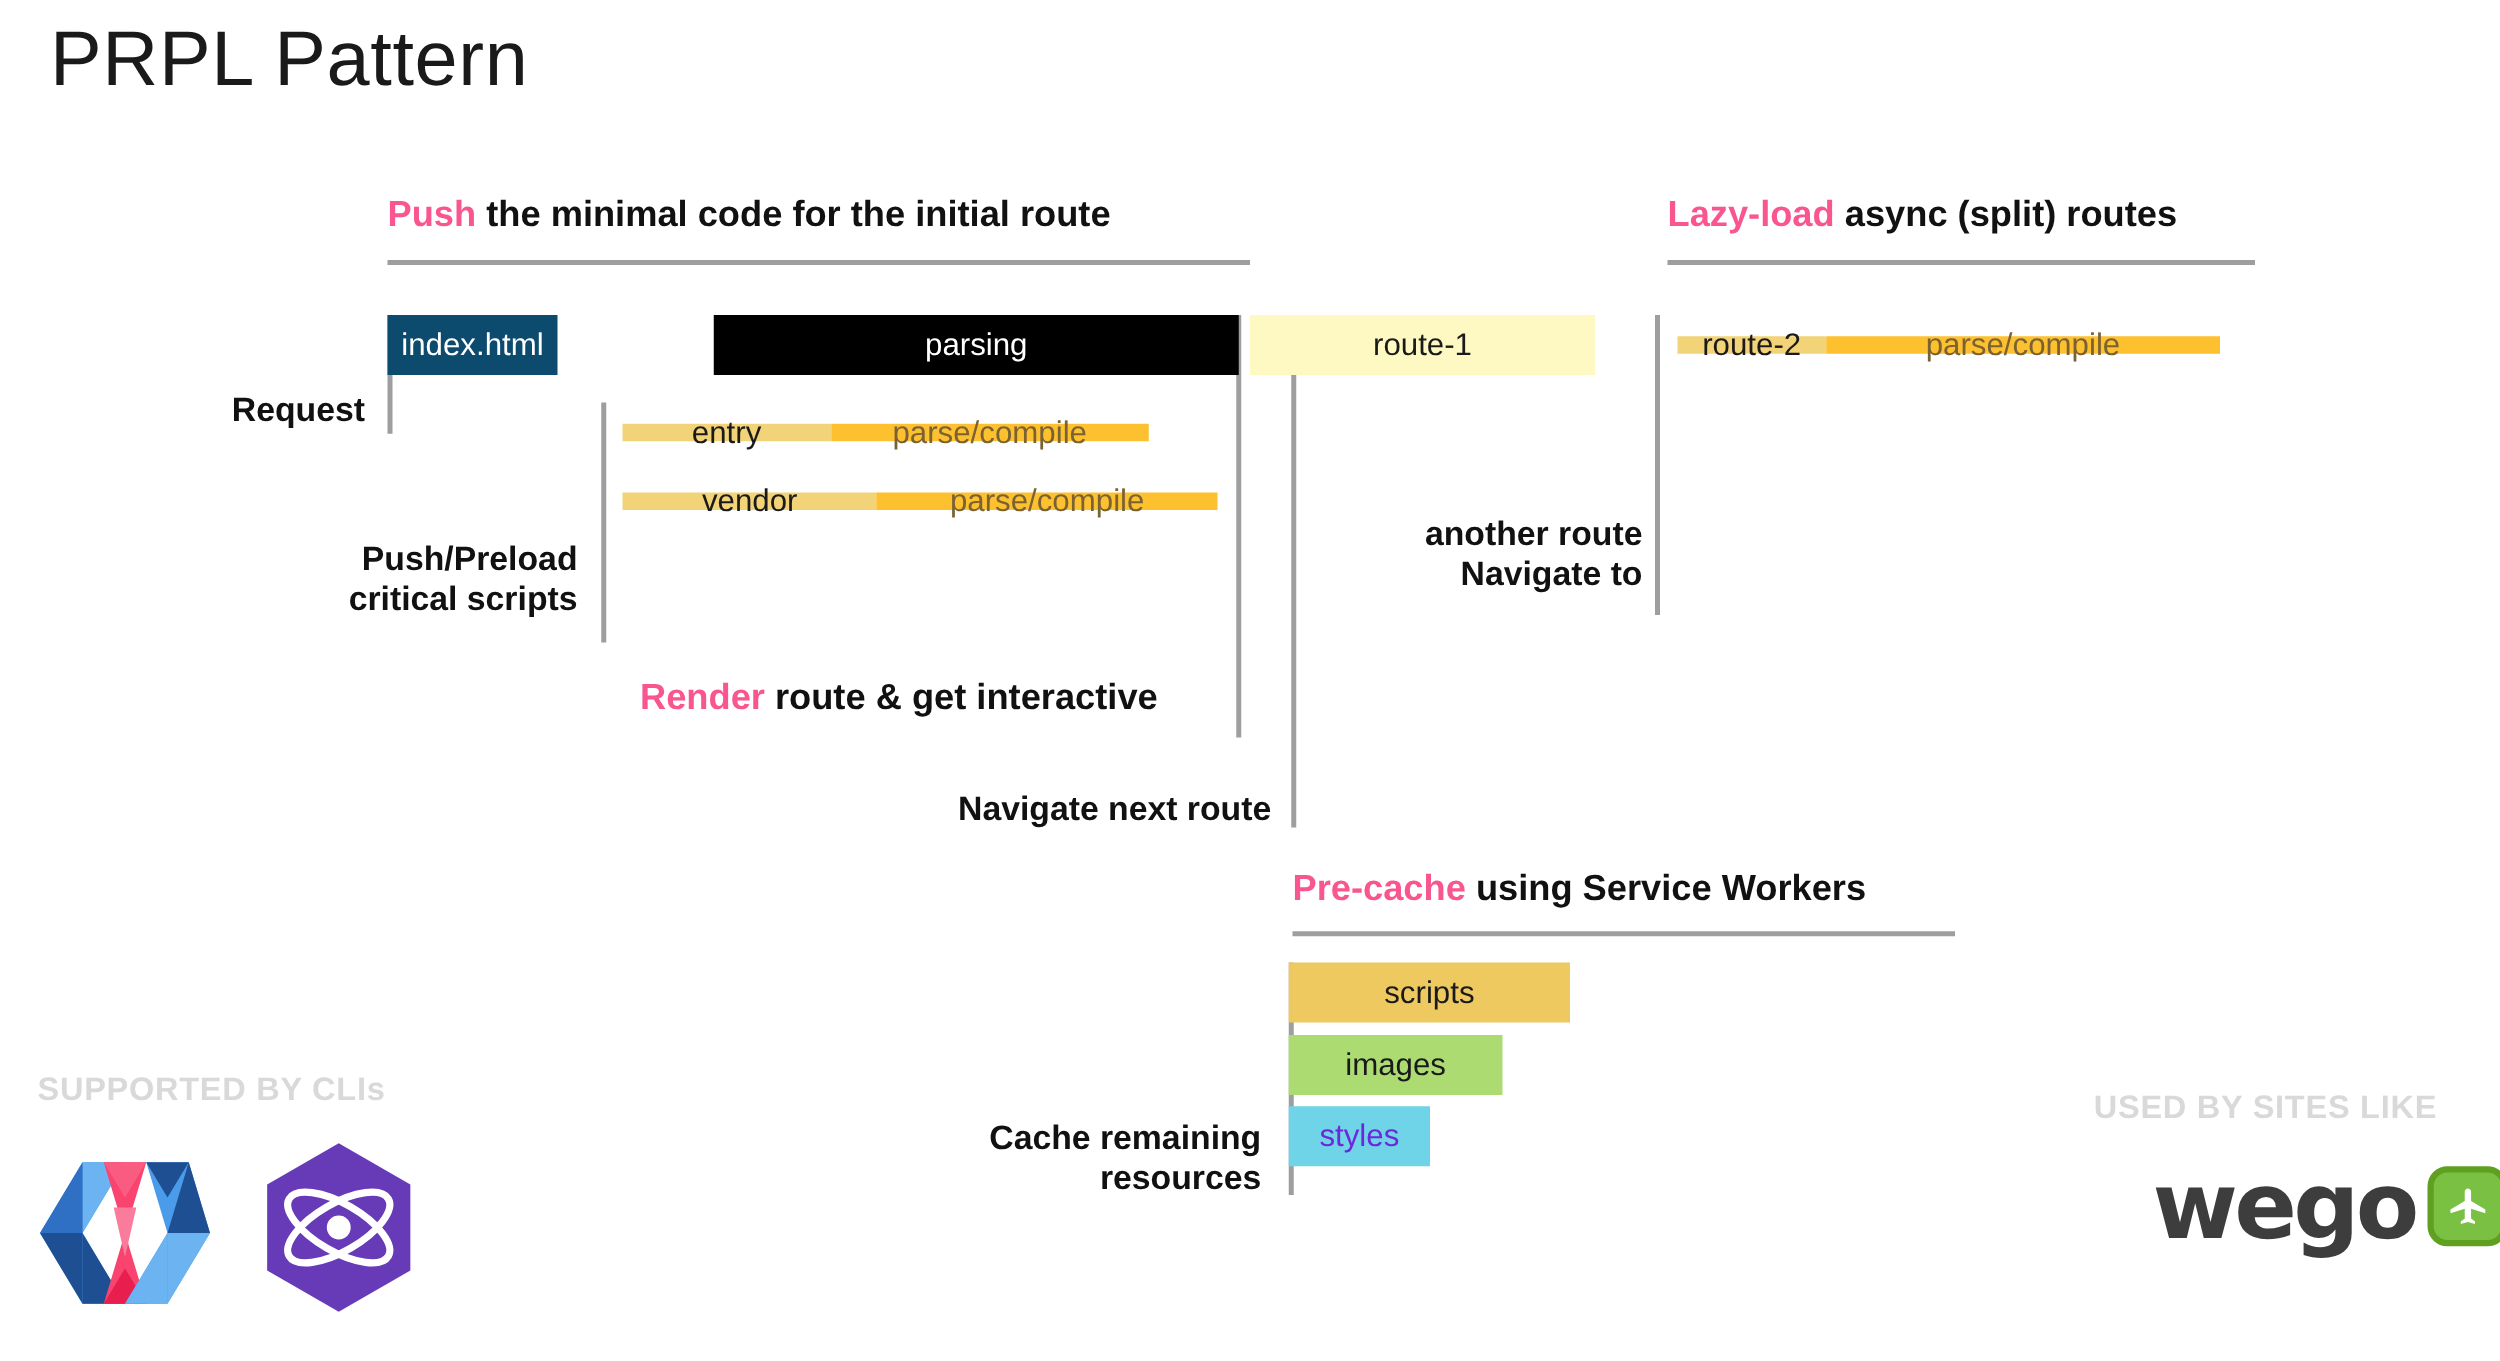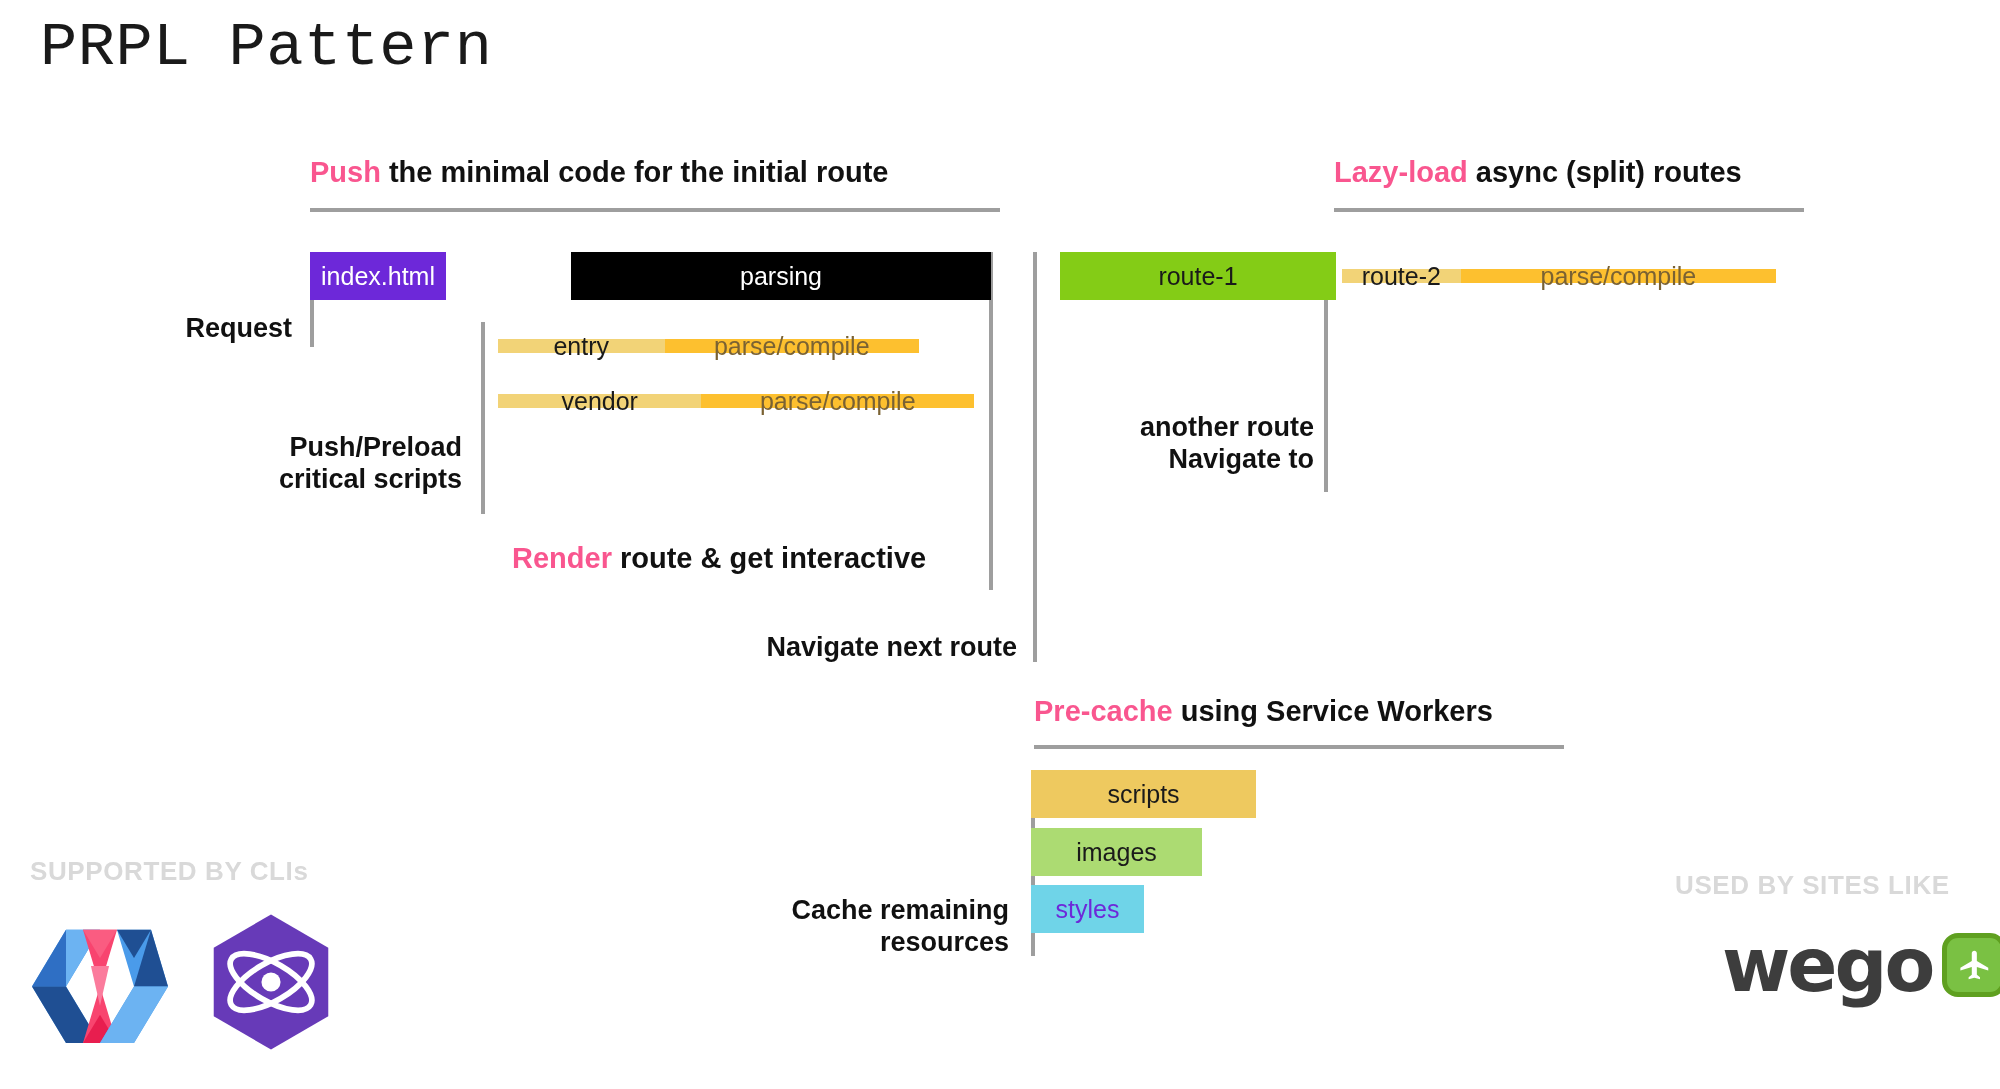--- a/index.html
+++ b/index.html
@@ -24,21 +24,21 @@
 
   
   .page-title {
     position: absolute;
     left: 40px;
     top: 12px;
     font-size: 62px;
     font-weight: 300;
     letter-spacing: 0.5px;
     color: #1a1a1a;
-    font-family: Liberation Mono, monospace;
+    font-family: Liberation Sans, sans-serif;
     font-stretch: condensed;
     white-space: nowrap;
   }
 
   
   .section-heading {
     position: absolute;
     font-size: 29px;
     font-weight: bold;
     white-space: nowrap;
@@ -147,21 +147,21 @@
   </div>
   <div class="rule" style="left:1334px; top:208px; width:470px;"></div>
 
   <div class="vline" style="left:310px; top:252px; height:95px;"></div>
   <div class="vline" style="left:481px; top:322px; height:192px;"></div>
   <div class="vline" style="left:989px; top:252px; height:338px;"></div>
   <div class="vline" style="left:1033px; top:252px; height:410px;"></div>
   <div class="vline" style="left:1324px; top:252px; height:240px;"></div>
   <div class="vline" style="left:1031px; top:770px; height:186px;"></div>
 
-  <div class="bar" style="left:310px; top:252px; width:136px; height:48px; background:#6d28d9; color:#ffffff;">
+  <div class="bar" style="left:310px; top:252px; width:136px; height:48px; background:#0c4a6e; color:#ffffff;">
     <span>index.html</span>
   </div>
 
   <div class="bar" style="left:571px; top:252px; width:420px; height:48px; background:#000000; color:#ffffff;">
     <span>parsing</span>
   </div>
 
   <div class="bar split" style="left:481px; top:322px; width:455px; height:48px;">
     <div class="seg" style="width:180px; background:#f2d377; color:#1a1a1a;">
       <span>entry</span>
@@ -173,21 +173,21 @@
 
   <div class="bar split" style="left:481px; top:377px; width:510px; height:48px;">
     <div class="seg" style="width:218px; background:#f2d377; color:#1a1a1a;">
       <span>vendor</span>
     </div>
     <div class="seg" style="width:292px; background:#fdc02f; color:#7a6233;">
       <span>parse/compile</span>
     </div>
   </div>
 
-  <div class="bar" style="left:1060px; top:252px; width:276px; height:48px; background:#84cc16; color:#1a1a1a;">
+  <div class="bar" style="left:1000px; top:252px; width:276px; height:48px; background:#fef9c3; color:#1a1a1a;">
     <span>route-1</span>
   </div>
 
   <div class="bar split" style="left:1325px; top:252px; width:468px; height:48px;">
     <div class="seg" style="width:128px; background:#f2d377; color:#1a1a1a;">
       <span>route-2</span>
     </div>
     <div class="seg" style="width:340px; background:#fdc02f; color:#7a6233;">
       <span>parse/compile</span>
     </div>

